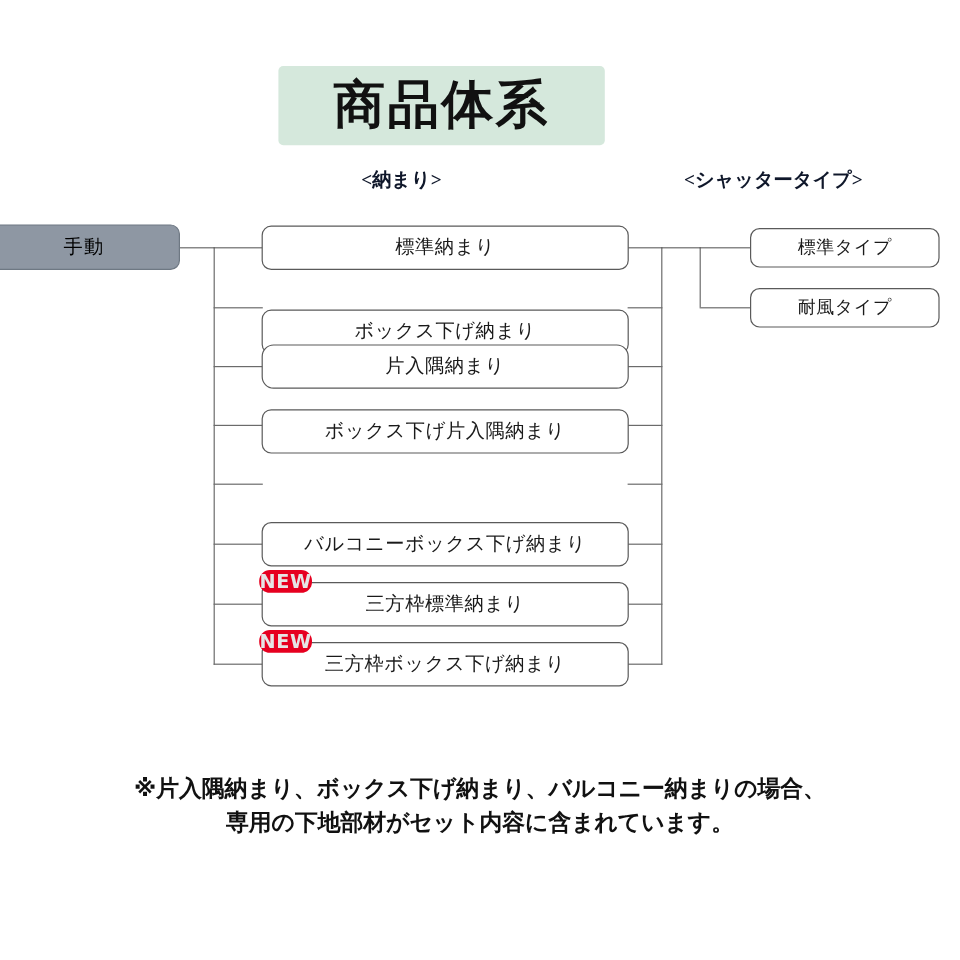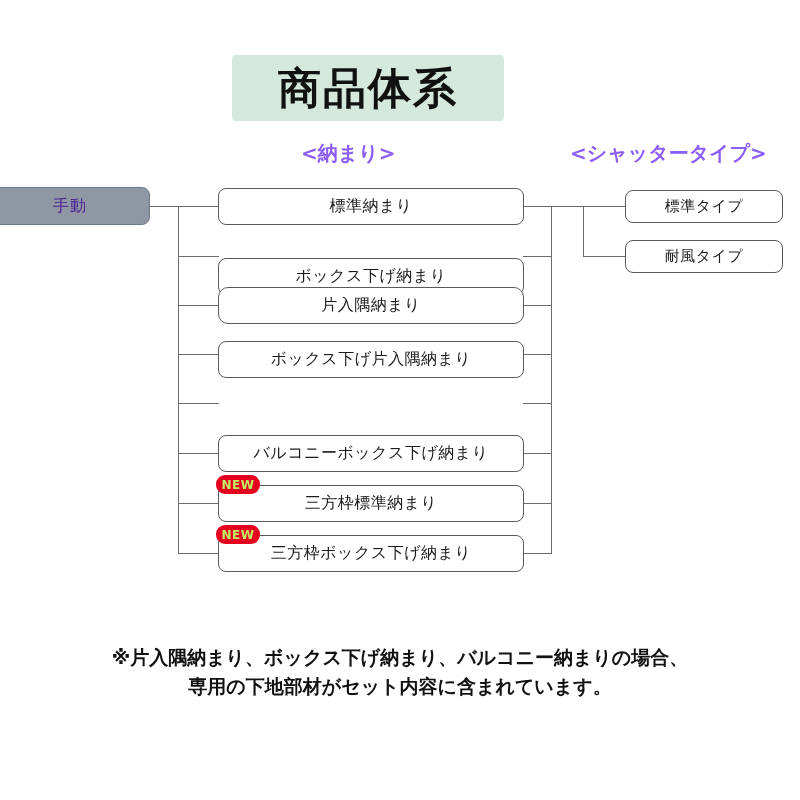--- a/index.html
+++ b/index.html
@@ -37,45 +37,46 @@
     font-size: 43px;
     font-weight: bold;
     color: #111111;
     letter-spacing: 2px;
     line-height: 1;
   }
 
   
   .col-header {
     position: absolute;
-    font-size: 20px;
-    font-weight: bold;
-    color: #8b5cf6;
+    font-size: 16px;
+    font-weight: bold;
+    color: #0f172a;
     white-space: nowrap;
+    font-family: Liberation Serif, serif;
   }
   #header-nakamari { left: 301px; top: 140px; }
   #header-shutter  { left: 570px; top: 140px; }
 
   
   .root-node {
     position: absolute;
     left: -10px;
     top: 187px;
     width: 160px;
     height: 38px;
     background: #8e97a3;
     border: 1px solid #6e7883;
     border-radius: 8px;
     display: flex;
     align-items: center;
     justify-content: center;
     box-sizing: border-box;
   }
   .root-label {
-    color: #4c1d95;
+    color: #000000;
     font-size: 16px;
     letter-spacing: 1px;
   }
 
   
   .node-box {
     position: absolute;
     background: #ffffff;
     border: 1px solid #5a5a5a;
     border-radius: 8px;
@@ -109,22 +110,22 @@
     width: 44px;
     height: 19px;
     background: #e60020;
     border-radius: 9px;
     display: flex;
     align-items: center;
     justify-content: center;
     z-index: 5;
   }
   .new-badge-text {
-    color: #bef264;
-    font-size: 12px;
+    color: #e5e5e5;
+    font-size: 16px;
     font-weight: bold;
     letter-spacing: 0.5px;
     line-height: 1;
   }
 
   
   .line {
     position: absolute;
     background: #6b6b6b;
   }

